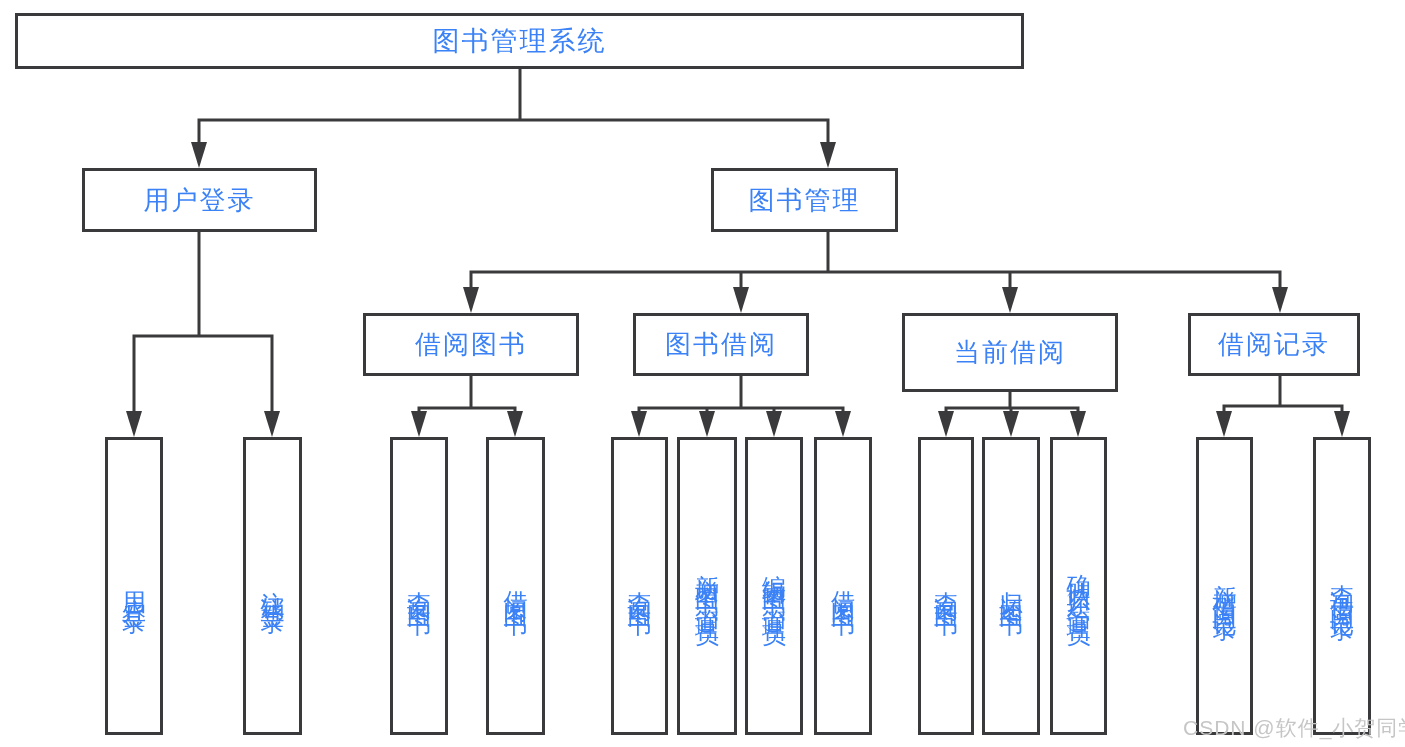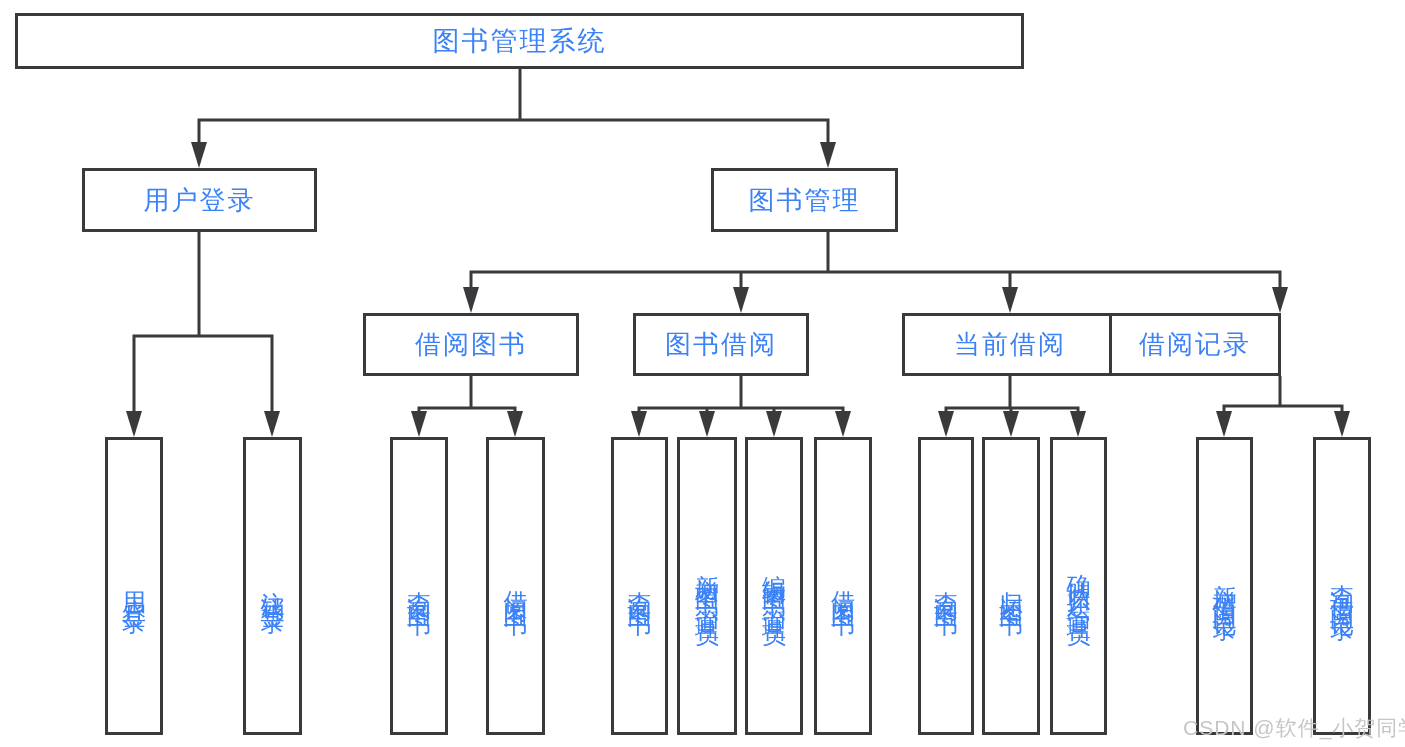--- a/index.html
+++ b/index.html
@@ -99,24 +99,24 @@
   <div class="node h" style="left:711px;top:168px;width:187px;height:64px">
     <span class="lbl">图书管理</span>
   </div>
 
   <div class="node h" style="left:363px;top:313px;width:216px;height:63px">
     <span class="lbl">借阅图书</span>
   </div>
   <div class="node h" style="left:633px;top:313px;width:176px;height:63px">
     <span class="lbl">图书借阅</span>
   </div>
-  <div class="node h" style="left:902px;top:313px;width:216px;height:63px">
+  <div class="node h" style="left:902px;top:313px;width:216px;height:79px">
     <span class="lbl">当前借阅</span>
   </div>
-  <div class="node h" style="left:1109px;top:313px;width:172px;height:63px">
+  <div class="node h" style="left:1188px;top:313px;width:172px;height:63px">
     <span class="lbl">借阅记录</span>
   </div>
 
   <div class="node v" style="left:105px;top:437px;width:58px;height:298px">
     <span class="lbl">用户登录</span>
   </div>
   <div class="node v" style="left:243px;top:437px;width:59px;height:298px">
     <span class="lbl">注销登录</span>
   </div>
 

